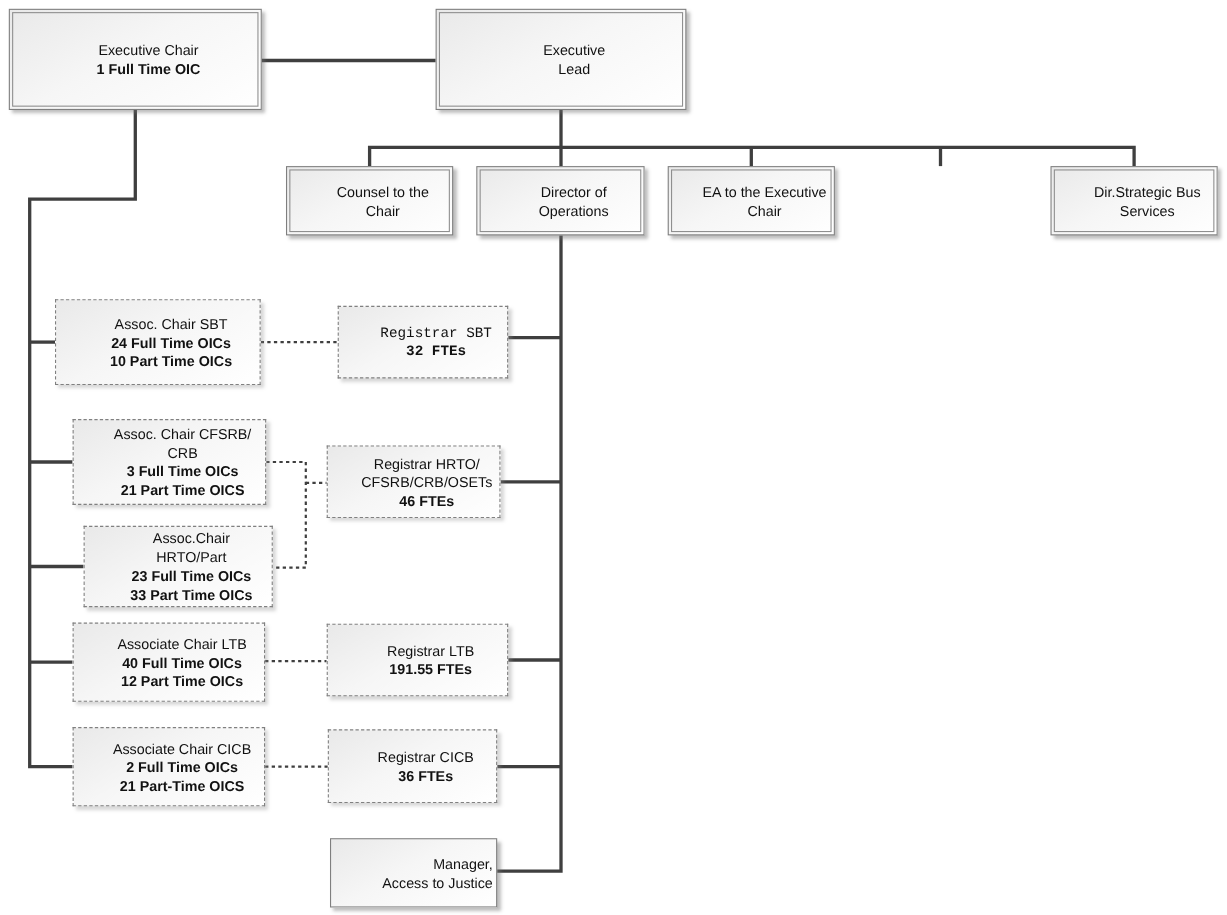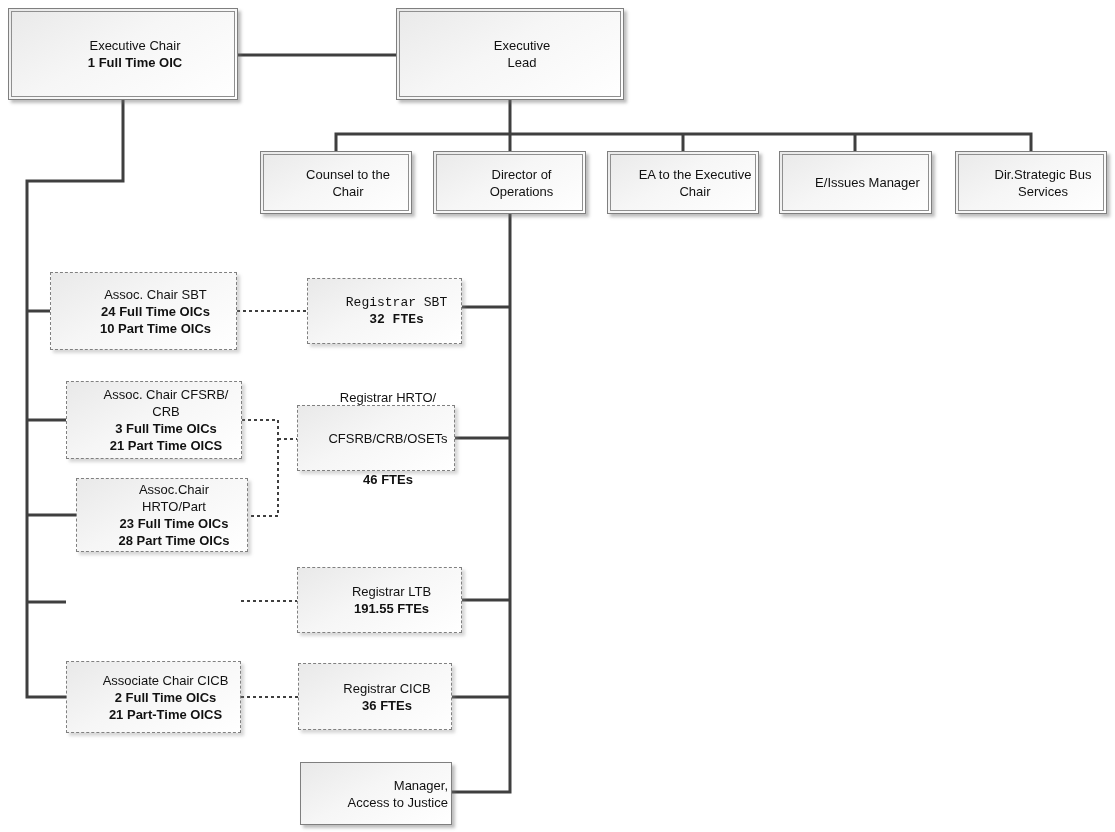--- a/index.html
+++ b/index.html
@@ -74,23 +74,20 @@
   <div class="node double" style="left:433px; top:151px; width:153px; height:63px;text-align:right;">
     <div class="ln">Director of</div>
     <div class="ln">Operations</div>
   </div>
 
   <div class="node double" style="left:607px; top:151px; width:152px; height:63px;">
     <div class="ln">EA to the Executive</div>
     <div class="ln">Chair</div>
   </div>
 
-  <div class="node double" style="left:779px; top:151px; width:153px; height:63px;">
-    <div class="ln">E/Issues Manager</div>
-  </div>
 
   <div class="node double" style="left:955px; top:151px; width:152px; height:63px;">
     <div class="ln">Dir.Strategic Bus</div>
     <div class="ln">Services</div>
   </div>
 
   <div class="node dashed" style="left:50px; top:272px; width:187px; height:78px;">
     <div class="ln">Assoc. Chair SBT</div>
     <div class="ln b">24 Full Time OICs</div>
     <div class="ln b">10 Part Time OICs</div>
@@ -100,36 +97,41 @@
     <div class="ln">Assoc. Chair CFSRB/</div>
     <div class="ln">CRB</div>
     <div class="ln b">3 Full Time OICs</div>
     <div class="ln b">21 Part Time OICS</div>
   </div>
 
   <div class="node dashed" style="left:76px; top:478px; width:172px; height:74px;">
     <div class="ln">Assoc.Chair</div>
     <div class="ln">HRTO/Part</div>
     <div class="ln b">23 Full Time OICs</div>
-    <div class="ln b">28 Part Time OICs</div>
+    <div class="ln b">33 Part Time OICs</div>
   </div>
 
+  <div class="node dashed" style="left:66px; top:566px; width:175px; height:72px;">
+    <div class="ln">Associate Chair LTB</div>
+    <div class="ln b">40 Full Time OICs</div>
+    <div class="ln b">12 Part Time OICs</div>
+  </div>
 
   <div class="node dashed" style="left:66px; top:661px; width:175px; height:72px;">
     <div class="ln">Associate Chair CICB</div>
     <div class="ln b">2 Full Time OICs</div>
     <div class="ln b">21 Part-Time OICS</div>
   </div>
 
   <div class="node dashed" style="left:307px; top:278px; width:155px; height:66px;font-family:Liberation Mono, monospace;">
     <div class="ln">Registrar SBT</div>
     <div class="ln b">32 FTEs</div>
   </div>
 
-  <div class="node dashed" style="left:297px; top:405px; width:158px; height:66px;gap:24px;">
+  <div class="node dashed" style="left:297px; top:405px; width:158px; height:66px;">
     <div class="ln">Registrar HRTO/</div>
     <div class="ln">CFSRB/CRB/OSETs</div>
     <div class="ln b">46 FTEs</div>
   </div>
 
   <div class="node dashed" style="left:297px; top:567px; width:165px; height:66px;">
     <div class="ln">Registrar LTB</div>
     <div class="ln b">191.55 FTEs</div>
   </div>
 

